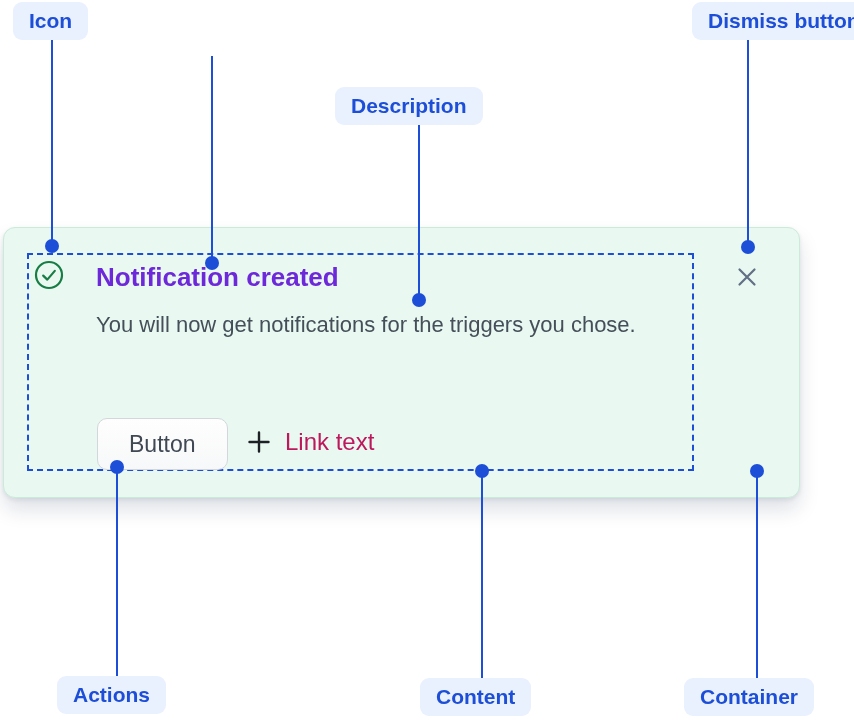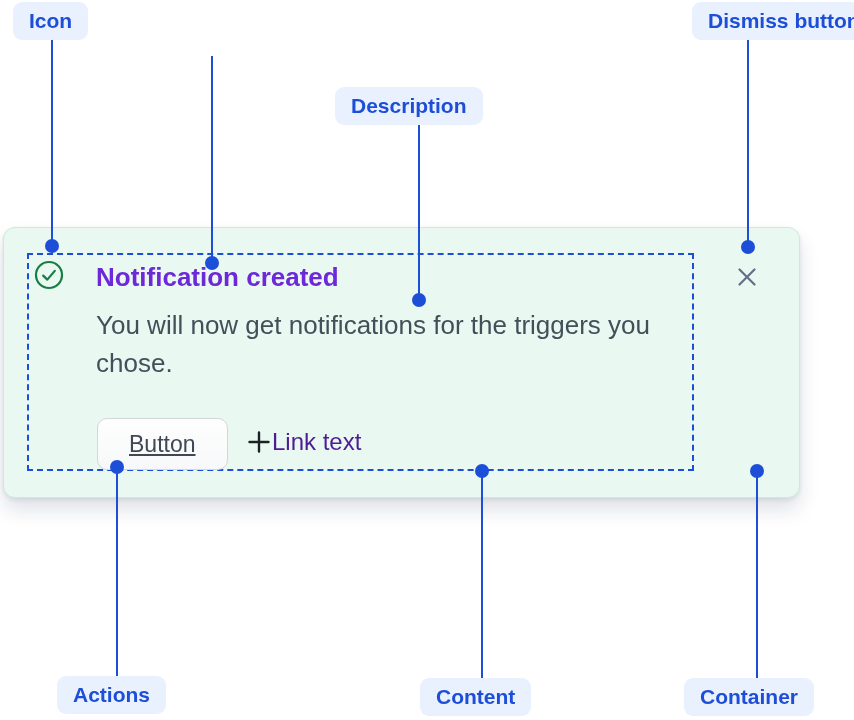--- a/index.html
+++ b/index.html
@@ -82,52 +82,52 @@
     font-weight: 700;
     color: #6d28d9;
     white-space: nowrap;
   }
   .flag-desc {
     position: absolute;
     z-index: 3;
     left: 96px;
     top: 306px;
     width: 612px;
-    font-size: 26px;
+    font-size: 22px;
     line-height: 38px;
     color: #454F59;
   }
   .flag-button {
     position: absolute;
     z-index: 3;
     left: 97px;
     top: 418px;
     height: 52px;
     padding: 15px 31px;
     display: inline-flex;
     align-items: center;
     justify-content: center;
     background: linear-gradient(#FEFEFE, #F7F8F9);
     border: 1px solid #D3D7DC;
     border-radius: 10px;
     font-size: 23px;
     color: #404854;
     cursor: pointer;
-    text-decoration: underline;
   }
   .flag-link {
     position: absolute;
     z-index: 3;
     left: 246px;
     top: 428px;
     display: inline-flex;
     align-items: center;
+    gap: 13px;
     font-size: 24px;
     font-weight: 500;
-    color: #4c1d95;
+    color: #be185d;
     cursor: pointer;
     white-space: nowrap;
     justify-content: space-between;
   }
   .plus-icon { display: inline-flex; }
   .dismiss-btn {
     position: absolute;
     z-index: 3;
     left: 733px;
     top: 263px;

